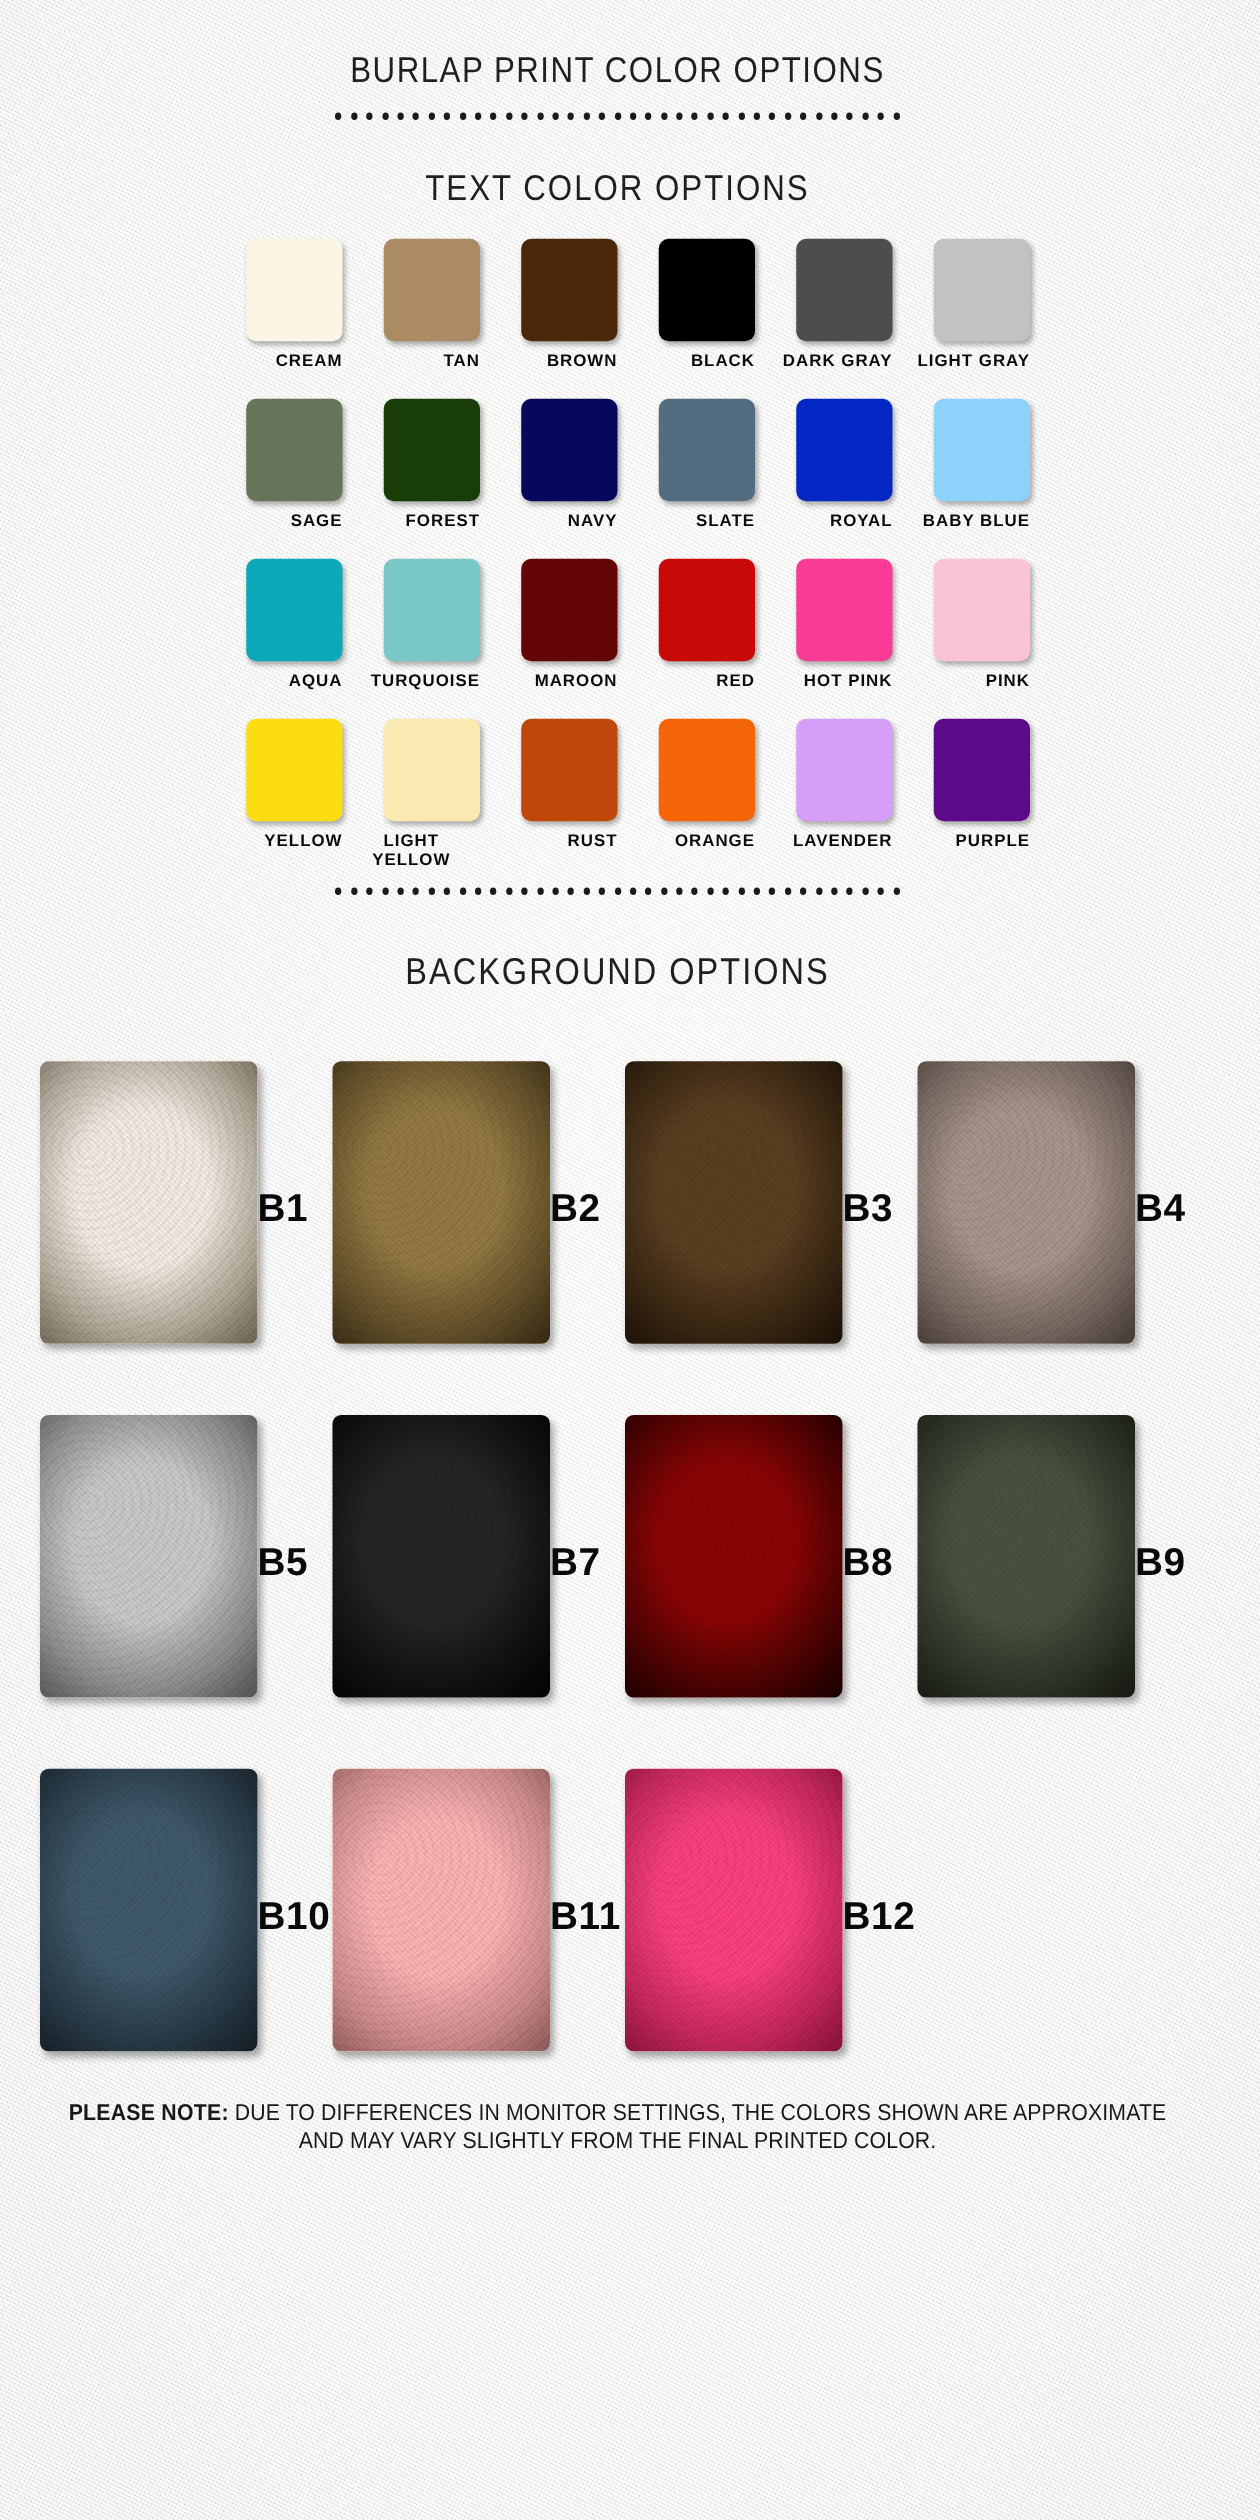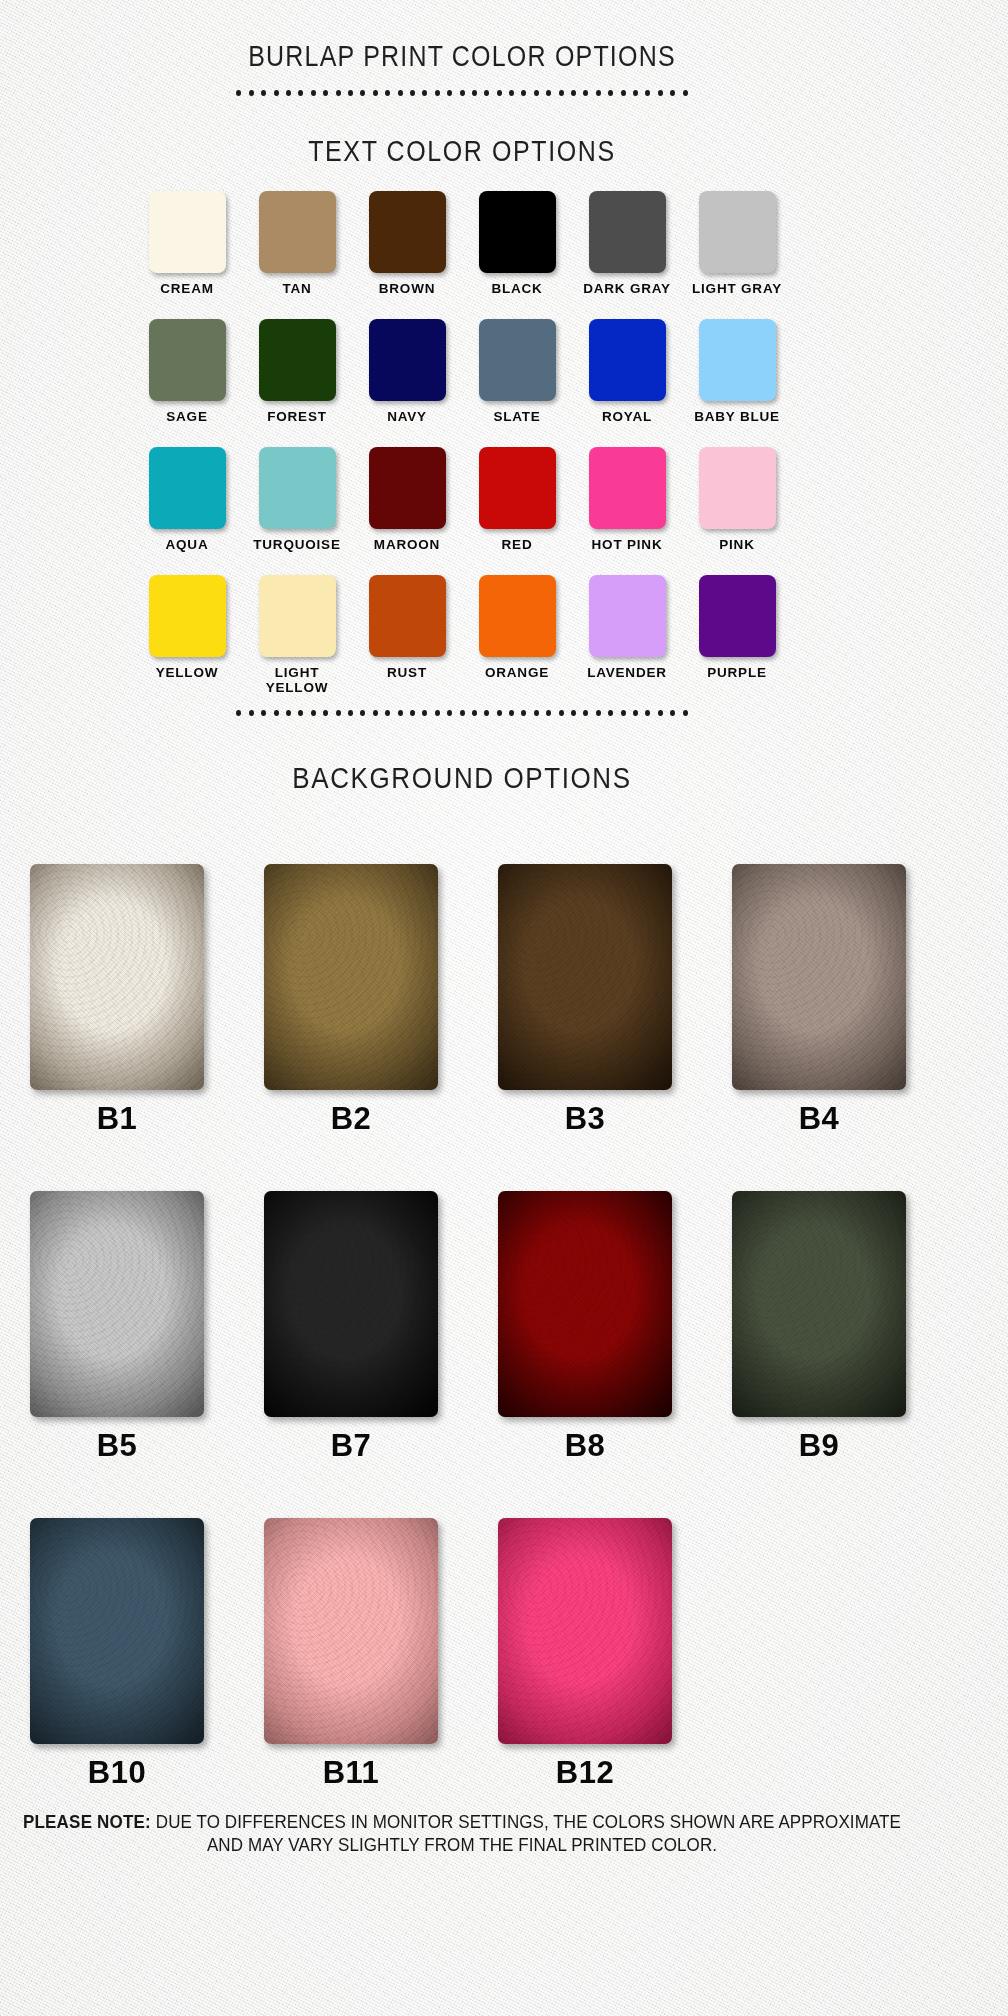--- a/index.html
+++ b/index.html
@@ -25,20 +25,21 @@
       repeating-linear-gradient(117deg, rgba(0,0,0,0.03) 0px, rgba(0,0,0,0.03) 1px, rgba(255,255,255,0.45) 1px, rgba(255,255,255,0.45) 3px),
       repeating-linear-gradient(72deg, rgba(0,0,0,0.02) 0px, rgba(0,0,0,0.02) 1px, rgba(255,255,255,0.3) 1px, rgba(255,255,255,0.3) 4px),
       radial-gradient(ellipse at 50% 40%, #fbfbfa 0%, #eeeeec 70%, #e6e6e3 100%);
     pointer-events: none;
     z-index: 0;
   }
   #content {
     position: relative;
     z-index: 2;
     width: 924px;
+    padding-left: 32px;
   }
 
   
   .thin-title {
     text-align: center;
     font-family: "Liberation Sans", sans-serif;
     font-weight: 300;
     color: #201f1f;
     letter-spacing: 1.5px;
     white-space: nowrap;
@@ -85,21 +86,21 @@
     display: grid;
     grid-template-columns: repeat(6, 1fr);
     width: 660px;
     margin: 0 auto;
     padding-top: 8px;
     row-gap: 0px;
   }
   .swatch-cell {
     display: flex;
     flex-direction: column;
-    align-items: center;
+    align-items: flex-end;
     height: 128px;
   }
   .swatch {
     width: 77px;
     height: 82px;
     border-radius: 8px;
     box-shadow: 2px 3px 4px rgba(0,0,0,0.30);
   }
   .swatch-label {
     margin-top: 8px;
@@ -117,24 +118,23 @@
   
   #background-grid {
     display: grid;
     grid-template-columns: repeat(4, 1fr);
     width: 936px;
     margin: 0 auto;
     padding-top: 10px;
   }
   .bg-cell {
     display: flex;
-    flex-direction: column;
+    flex-direction: row;
     align-items: center;
     height: 283px;
-    margin-top: 44px;
   }
   .bg-swatch {
     width: 174px;
     height: 226px;
     border-radius: 7px;
     box-shadow: 3px 4px 6px rgba(0,0,0,0.32);
     position: relative;
     overflow: hidden;
   }
   .bg-swatch .grain {

